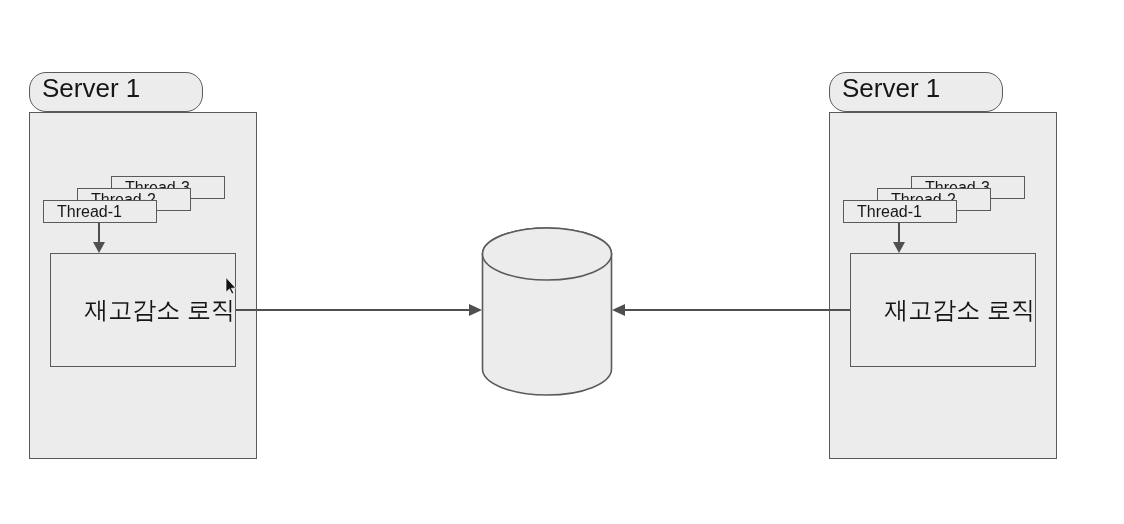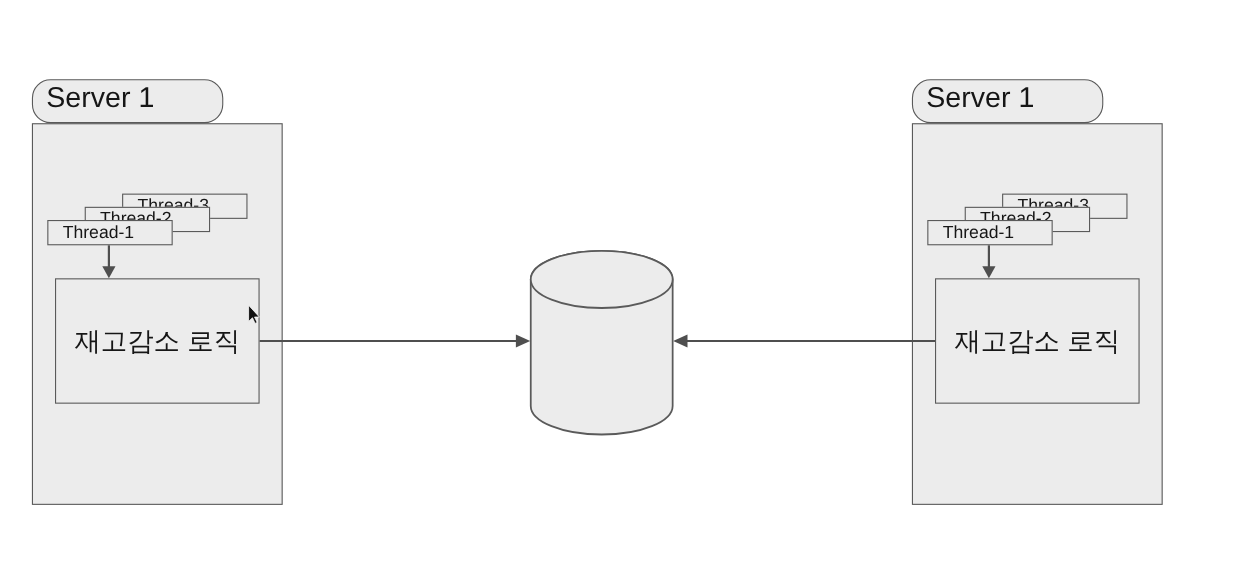--- a/index.html
+++ b/index.html
@@ -7,21 +7,21 @@
     position:relative; width:1124px; height:524px; background:#ffffff;
     font-family:"Liberation Sans", sans-serif; color:#161616; overflow:hidden;
   }
   .node {
     position:absolute; background:#ececec; border:1.6px solid #5a5a5a;
     box-sizing:border-box;
   }
   .tab       { display:flex; padding-left:12px; font-size:26px; z-index:1;border-radius:17px; }
   .body-box  { z-index:1; }
   .thread    { display:flex; align-items:center; padding-left:13px; font-size:16px; }
-  .logic     { display:flex; align-items:center; justify-content:center; font-size:24px; z-index:2; }
+  .logic     { display:flex; align-items:center; justify-content:flex-end; font-size:24px; z-index:2; }
   .svg-layer { position:absolute; left:0; top:0; z-index:6; pointer-events:none; }
   .db-label  {
     position:absolute; z-index:7; font-size:28px; text-align:center;
     width:130px; left:463px; top:312px;
   }
   .shape-stroke { stroke:#5a5a5a; stroke-width:1.6; }
   .conn         { stroke:#4f4f4f; stroke-width:2; }
   .conn-head    { fill:#4f4f4f; stroke:none; }
 </style>
 </head>

